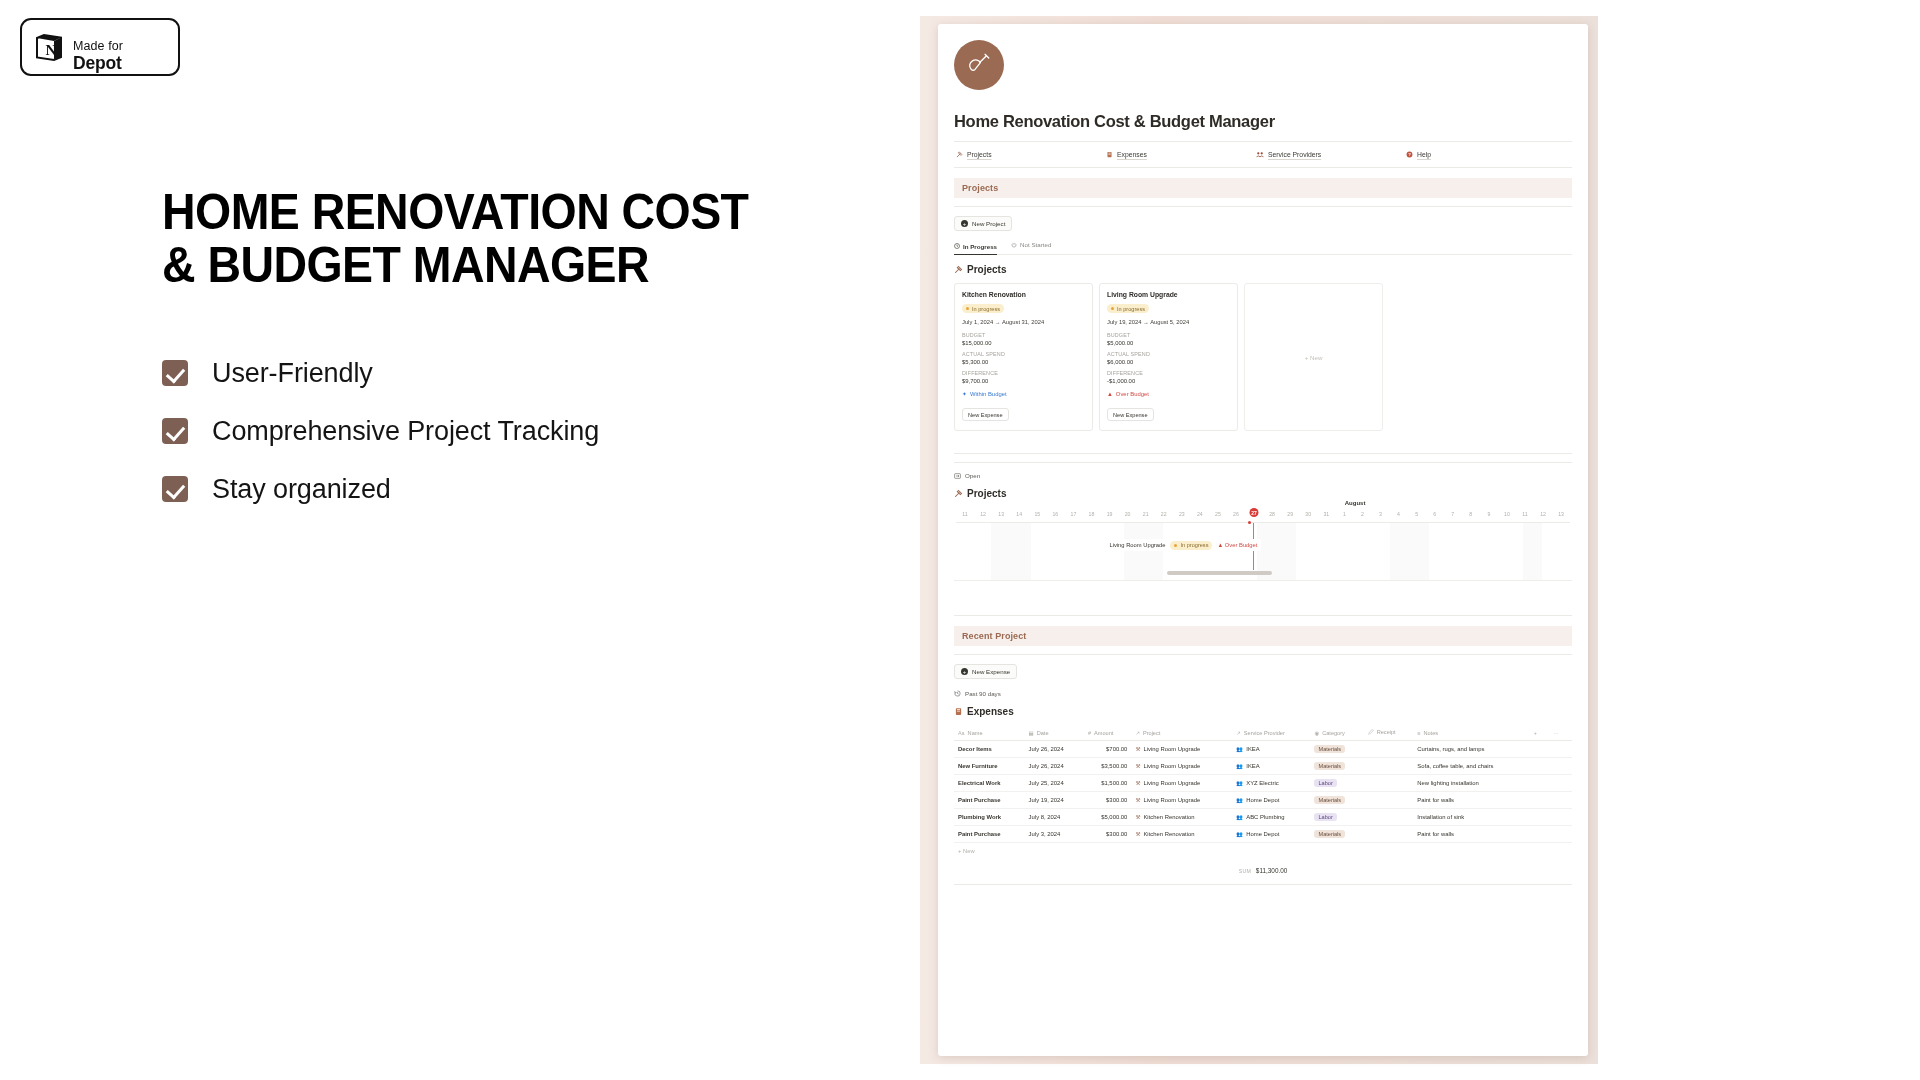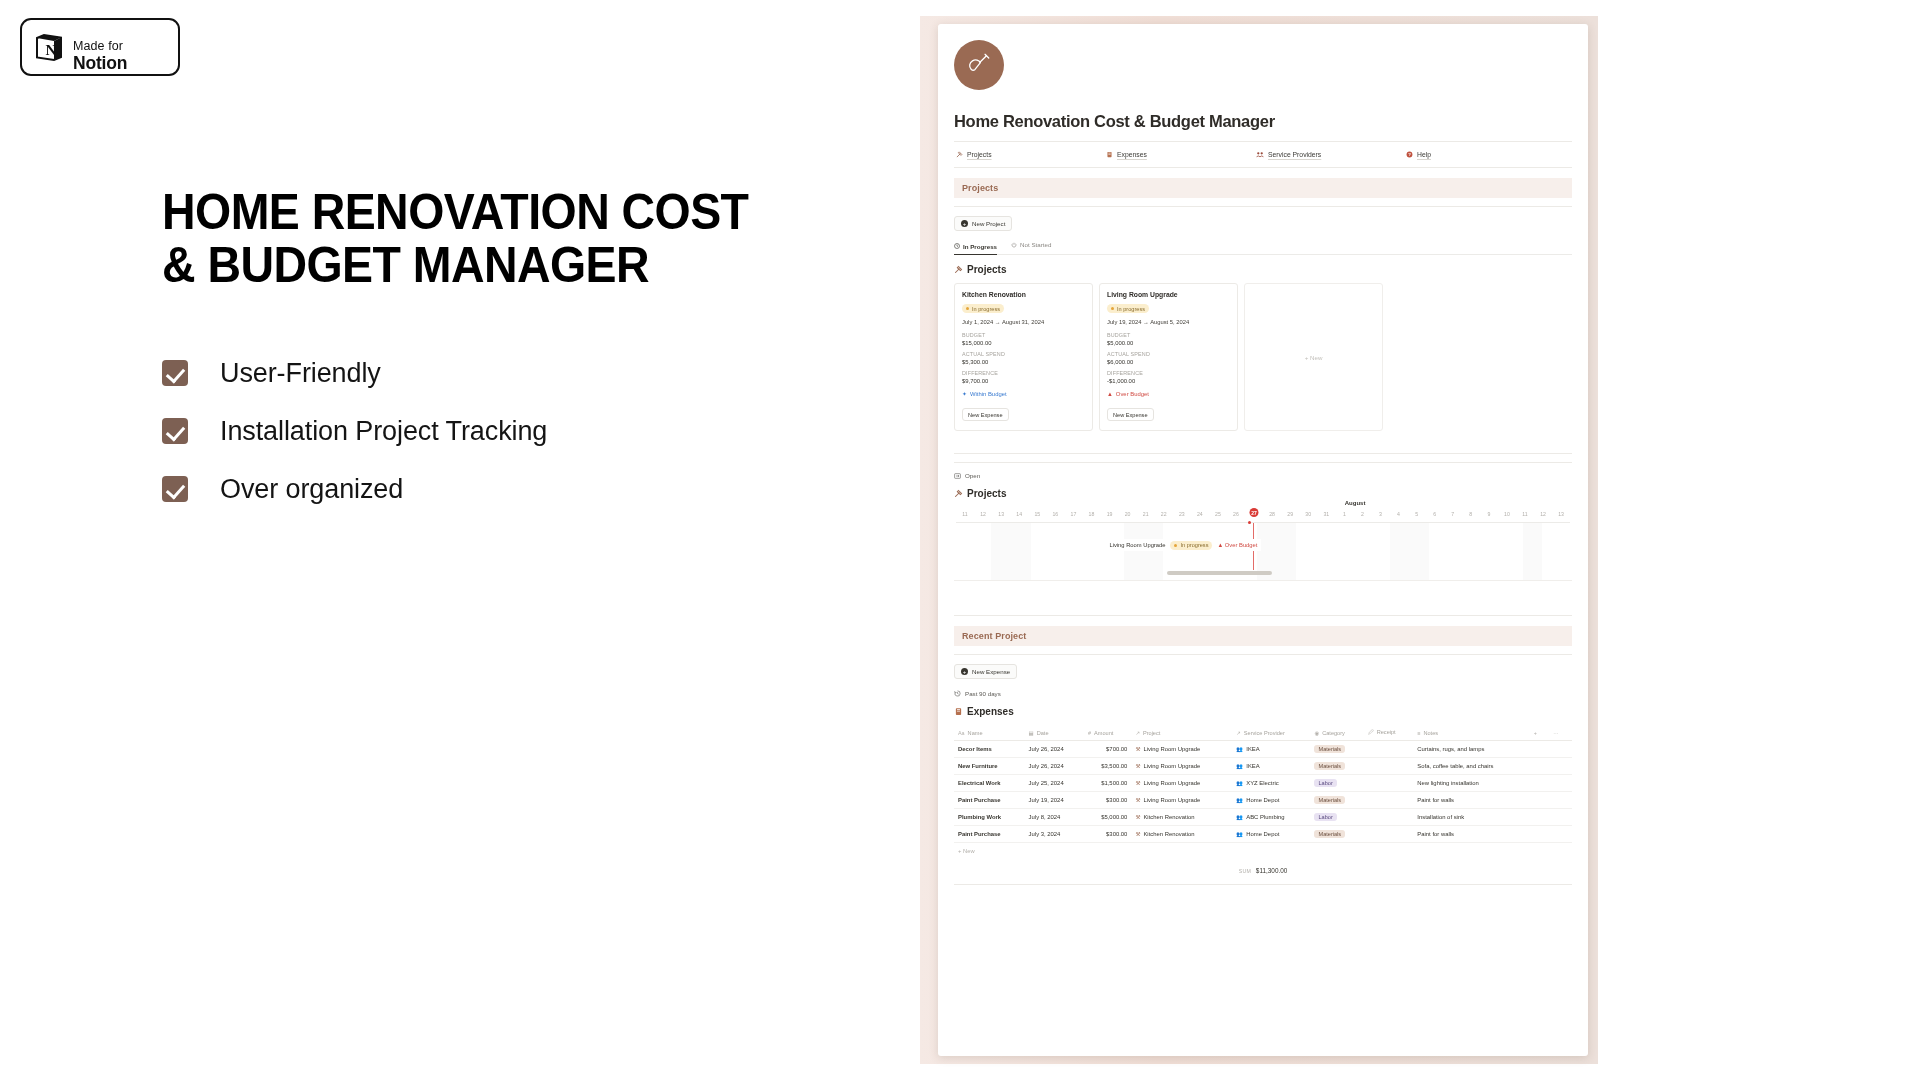--- a/index.html
+++ b/index.html
@@ -31,21 +31,21 @@
     line-height: 1.06; letter-spacing: -0.6px;
     transform: scaleX(0.93); transform-origin: left top;
     white-space: pre-line;
   }
   .subhead {
     margin-top: 28px; font-size: 27.5px; color: #141414;
     line-height: 1.38; font-weight: 400; white-space: pre-line;
     letter-spacing: -0.15px;
   }
   .features { margin-top: 52px; }
-  .feature { display: flex; align-items: center; gap: 32px; height: 58px; }
+  .feature { display: flex; align-items: center; gap: 24px; height: 58px; }
   .cbox {
     width: 26px; height: 26px; flex: none;
     background: #7d6053; border-radius: 4px;
     position: relative;
   }
   .cbox::after {
     content: ""; position: absolute; left: 7.5px; top: 5px;
     width: 8px; height: 14px; border: solid #fff;
     border-width: 0 3.2px 3.2px 0; transform: rotate(42deg);
   }
@@ -198,39 +198,39 @@
     <span class="badge-cube">
       <svg viewBox="0 0 30 30" width="30" height="30">
         <path d="M3 6 L10 3 L27 5.5 L27 25 L20 28 L3 25.5 Z" fill="#fff" stroke="#111" stroke-width="2"></path>
         <path d="M3 6 L10 3 L27 5.5 L20 9 Z" fill="#111"></path>
         <path d="M20 9 L27 5.5 L27 25 L20 28 Z" fill="#111"></path>
         <text x="11.5" y="23" font-family="Liberation Serif, serif" font-size="15" font-weight="bold" fill="#111">N</text>
       </svg>
     </span>
     <span class="badge-txt">
       <span class="badge-made">Made for</span><br>
-      <span class="badge-notion">Notion</span>
+      <span class="badge-notion">Depot</span>
     </span>
   </div>
 
   <div class="left">
     <div class="headline">HOME RENOVATION COST
 &amp; BUDGET MANAGER</div>
     <div class="features">
       <div class="feature">
         <span class="cbox"></span>
         <span class="feature-label">User-Friendly</span>
       </div>
       <div class="feature">
         <span class="cbox"></span>
-        <span class="feature-label">Installation Project Tracking</span>
+        <span class="feature-label">Comprehensive Project Tracking</span>
       </div>
       <div class="feature">
         <span class="cbox"></span>
-        <span class="feature-label">Over organized</span>
+        <span class="feature-label">Stay organized</span>
       </div>
     </div>
   </div>
 
   <div class="shot-wrap">
   <div class="shot">
     <div class="shot-inner">
 
       <div class="app-icon">
         <svg viewBox="0 0 28 28" width="26" height="26" fill="none" stroke="#fff" stroke-width="1.4" stroke-linecap="round" stroke-linejoin="round">

